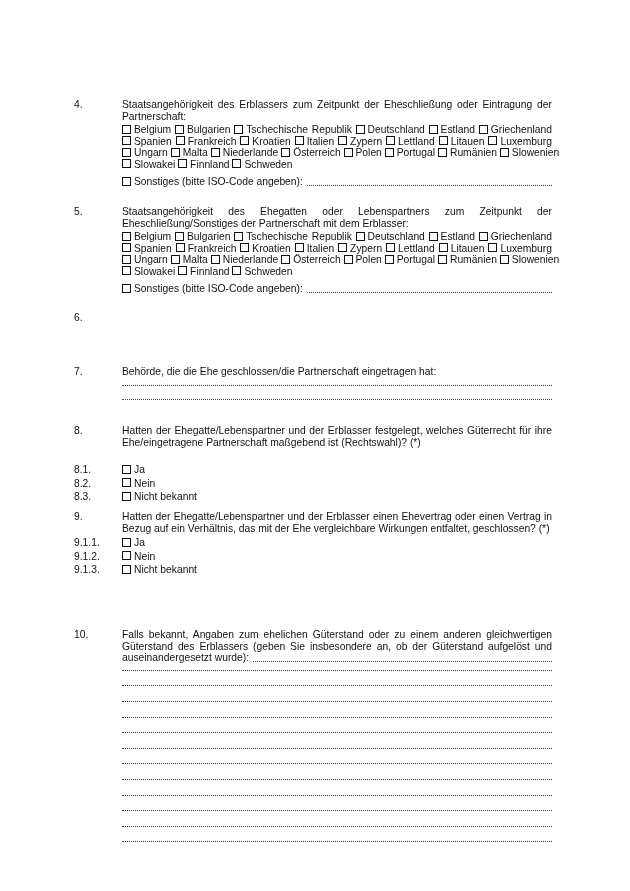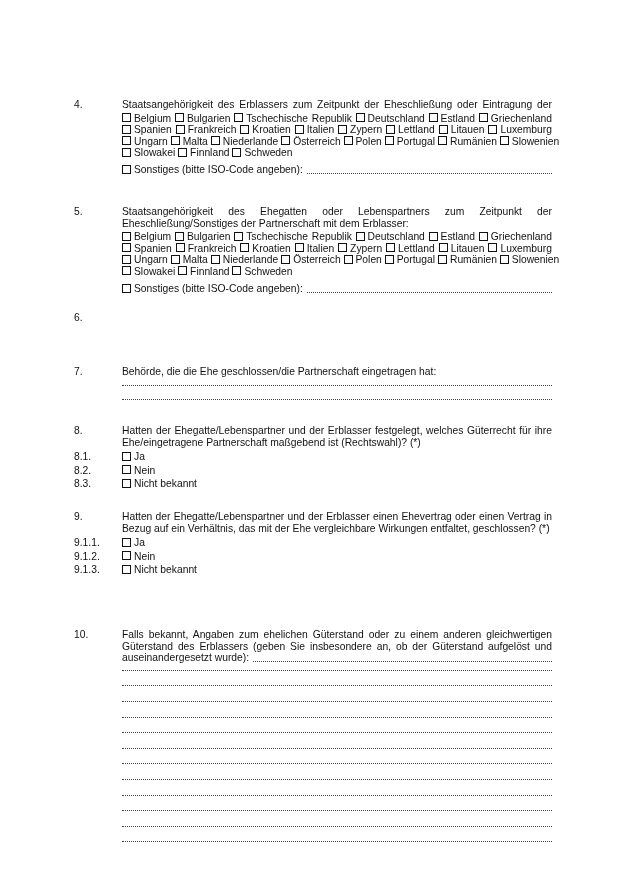--- a/index.html
+++ b/index.html
@@ -25,20 +25,21 @@
 </style>
 </head>
 <body>
 
 <div class="page">
 
   <div class="sec" style="top:99px;">
     <div class="num">4.</div>
     <div class="body">
       <div class="q just-last">Staatsangehörigkeit des Erblassers zum Zeitpunkt der Eheschließung oder Eintragung der</div>
+      <div class="q">Partnerschaft:</div>
       <div class="countries">
           <div class="row"><span class="opt"><span class="cb"></span><span>Belgium</span></span> <span class="opt"><span class="cb"></span><span>Bulgarien</span></span> <span class="opt"><span class="cb"></span><span>Tschechische Republik</span></span> <span class="opt"><span class="cb"></span><span>Deutschland</span></span> <span class="opt"><span class="cb"></span><span>Estland</span></span> <span class="opt"><span class="cb"></span><span>Griechenland</span></span></div>
           <div class="row"><span class="opt"><span class="cb"></span><span>Spanien</span></span> <span class="opt"><span class="cb"></span><span>Frankreich</span></span> <span class="opt"><span class="cb"></span><span>Kroatien</span></span> <span class="opt"><span class="cb"></span><span>Italien</span></span> <span class="opt"><span class="cb"></span><span>Zypern</span></span> <span class="opt"><span class="cb"></span><span>Lettland</span></span> <span class="opt"><span class="cb"></span><span>Litauen</span></span> <span class="opt"><span class="cb"></span><span>Luxemburg</span></span></div>
           <div class="row"><span class="opt"><span class="cb"></span><span>Ungarn</span></span> <span class="opt"><span class="cb"></span><span>Malta</span></span> <span class="opt"><span class="cb"></span><span>Niederlande</span></span> <span class="opt"><span class="cb"></span><span>Österreich</span></span> <span class="opt"><span class="cb"></span><span>Polen</span></span> <span class="opt"><span class="cb"></span><span>Portugal</span></span> <span class="opt"><span class="cb"></span><span>Rumänien</span></span> <span class="opt"><span class="cb"></span><span>Slowenien</span></span></div>
           <div class="row last"><span class="opt"><span class="cb"></span><span>Slowakei</span></span> <span class="opt"><span class="cb"></span><span>Finnland</span></span> <span class="opt"><span class="cb"></span><span>Schweden</span></span></div>
         </div>
       <div class="other">
         <span class="cb"></span>
         <span>Sonstiges (bitte ISO-Code angeben):</span>
         <span class="dots"></span>
@@ -76,21 +77,21 @@
       <div class="dotline" style="margin-top:6px;"></div>
       <div class="dotline" style="margin-top:12px;"></div>
     </div>
   </div>
 
   <div class="sec" style="top:425px;">
     <div class="num">8.</div>
     <div class="body">
       <div class="q just-last">Hatten der Ehegatte/Lebenspartner und der Erblasser festgelegt, welches Güterrecht für ihre</div>
       <div class="q">Ehe/eingetragene Partnerschaft maßgebend ist (Rechtswahl)? (*)</div>
-      <div class="subrow" style="margin-top:2px;">
+      <div class="subrow" style="margin-top:15px;">
         <span class="snum">8.1.</span>
         <span class="cb"></span><span>Ja</span>
       </div>
       <div class="subrow">
         <span class="snum">8.2.</span>
         <span class="cb"></span><span>Nein</span>
       </div>
       <div class="subrow">
         <span class="snum">8.3.</span>
         <span class="cb"></span><span>Nicht bekannt</span>

